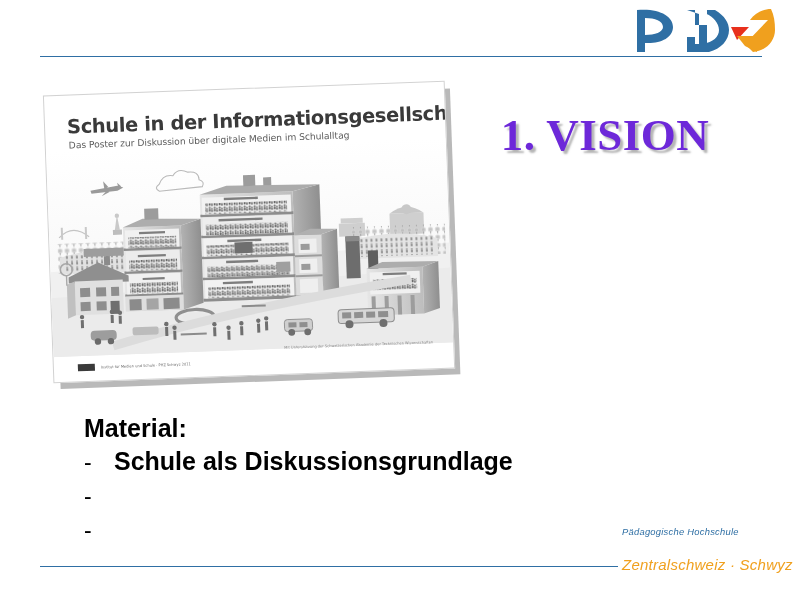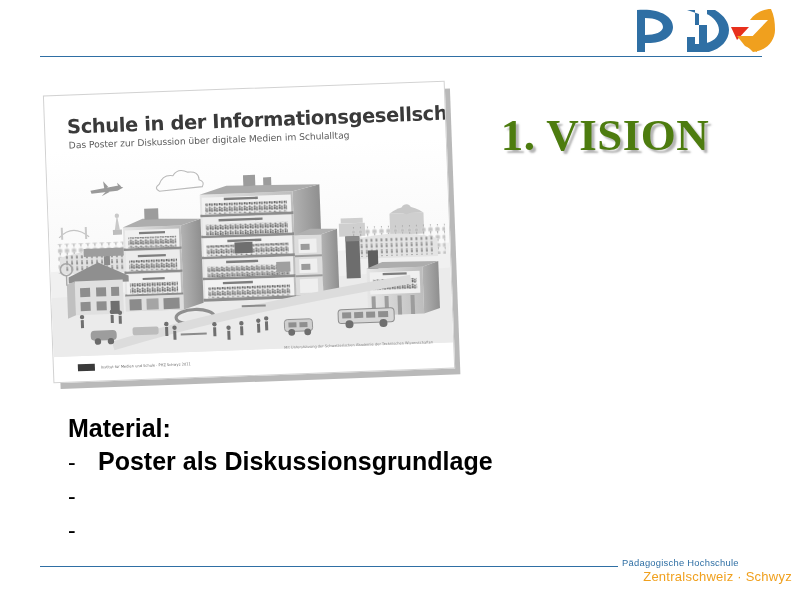--- a/index.html
+++ b/index.html
@@ -47,21 +47,21 @@
     position: absolute;
     left: 455px;
     top: 108px;
     width: 300px;
     text-align: center;
     font-family: "Liberation Serif", serif;
     font-weight: bold;
     font-size: 45px;
     line-height: 54px;
     letter-spacing: 0.5px;
-    color: #4d7c0f;
+    color: #6d28d9;
     text-shadow: 3px 3px 2px rgba(120,120,120,0.55);
     white-space: nowrap;
   }
 
   
   .poster-wrap {
     position: absolute;
     left: 48px;
     top: 88px;
     width: 400px;
@@ -140,21 +140,21 @@
     bottom: 24px;
     font-family: "DejaVu Sans", sans-serif;
     font-size: 3.6px;
     color: #8a8a8a;
     white-space: nowrap;
   }
 
   
   .body-block {
     position: absolute;
-    left: 68px;
+    left: 84px;
     top: 412px;
     width: 640px;
   }
   .material-heading {
     font-family: "Liberation Sans", sans-serif;
     font-weight: bold;
     font-size: 25px;
     line-height: 32px;
     color: #000000;
   }
@@ -183,38 +183,39 @@
     position: absolute;
     left: 40px;
     top: 566px;
     width: 578px;
     height: 0;
     border-top: 1.5px solid #2f6fa4;
   }
   .footer-text {
     position: absolute;
     left: 622px;
-    top: 557px;
+    top: 526px;
     width: 170px;
+    font-style: italic;
   }
   .footer-line1 {
     font-family: "Liberation Sans", sans-serif;
     font-size: 9.4px;
     color: #2f6fa4;
     letter-spacing: 0.25px;
     white-space: nowrap;
   }
   .footer-line2 {
     font-family: "Liberation Sans", sans-serif;
-    font-size: 13px;
+    font-size: 15px;
     color: #f0a01e;
     letter-spacing: 0.25px;
     text-align: right;
     white-space: nowrap;
-    margin-top: 1px;
+    margin-top: 19px;
   }
 </style>
 </head>
 <body>
 
 <div class="slide">
 
   <div class="logo">
     <svg viewBox="0 0 142 48" xmlns="http://www.w3.org/2000/svg" aria-hidden="true">
 
@@ -516,21 +517,21 @@
 
       <div class="poster-support">Mit Unterstützung der Schweizerischen Akademie der Technischen Wissenschaften</div>
     </div>
   </div>
 
   <div class="body-block">
     <div class="material-heading">Material:</div>
 
     <div class="bullet-row">
       <span class="bullet-dash">-</span>
-      <span class="bullet-text">Poster als Diskussionsgrundlage</span>
+      <span class="bullet-text">Schule als Diskussionsgrundlage</span>
     </div>
 
     <div class="bullet-row">
       <span class="bullet-dash">-</span>
     </div>
 
     <div class="bullet-row">
       <span class="bullet-dash">-</span>
     </div>
   </div>

